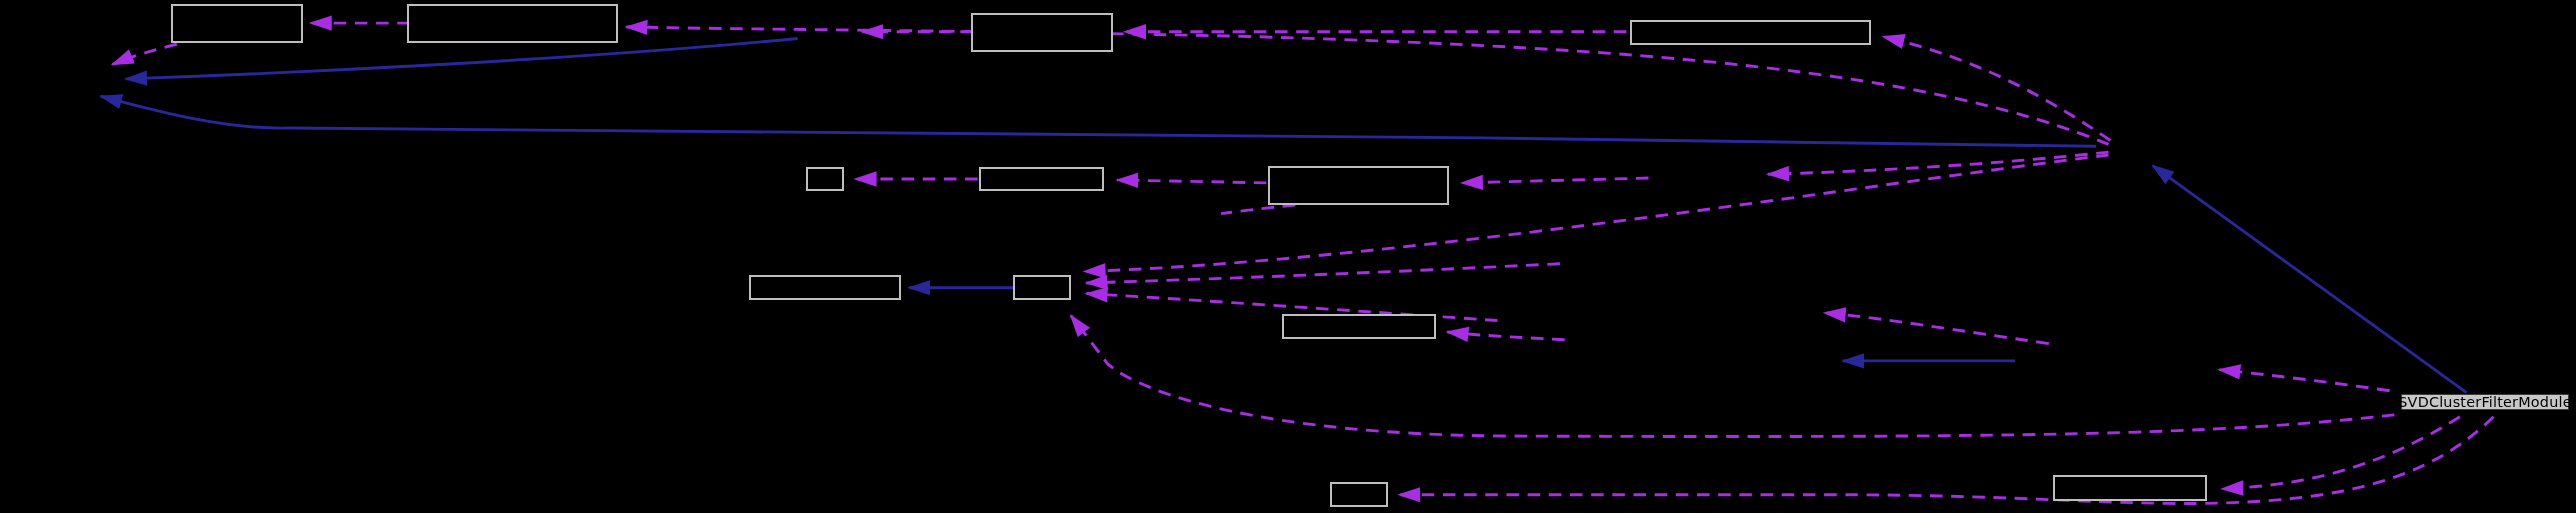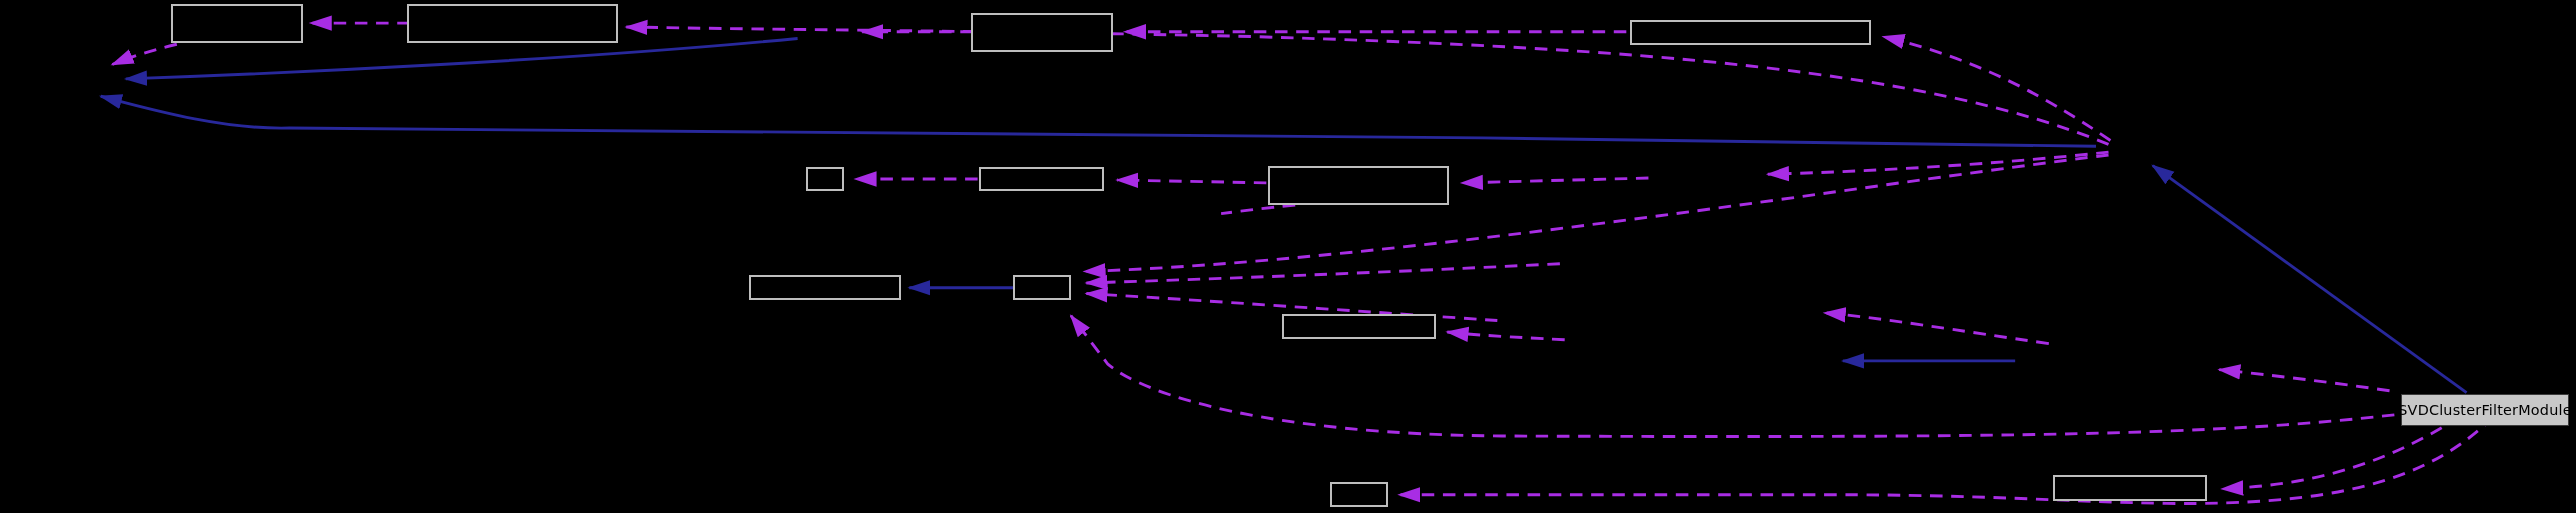--- a/index.html
+++ b/index.html
@@ -59,16 +59,16 @@
       <div class="gnode" style="left: 971px; top: 12.5px; width: 142px; height: 39px; background: rgb(0, 0, 0); border-color: rgb(190, 190, 190);"></div>
       <div class="gnode" style="left: 1630px; top: 20px; width: 241px; height: 25px; background: rgb(0, 0, 0); border-color: rgb(190, 190, 190);"></div>
       <div class="gnode" style="left: 806px; top: 167px; width: 38px; height: 24px; background: rgb(0, 0, 0); border-color: rgb(190, 190, 190);"></div>
       <div class="gnode" style="left: 979px; top: 167px; width: 125px; height: 24px; background: rgb(0, 0, 0); border-color: rgb(190, 190, 190);"></div>
       <div class="gnode" style="left: 1268px; top: 166px; width: 181px; height: 39px; background: rgb(0, 0, 0); border-color: rgb(190, 190, 190);"></div>
       <div class="gnode" style="left: 749px; top: 275px; width: 152px; height: 25px; background: rgb(0, 0, 0); border-color: rgb(190, 190, 190);"></div>
       <div class="gnode" style="left: 1013px; top: 275px; width: 58px; height: 25px; background: rgb(0, 0, 0); border-color: rgb(190, 190, 190);"></div>
       <div class="gnode" style="left: 1282px; top: 314px; width: 154px; height: 25px; background: rgb(0, 0, 0); border-color: rgb(190, 190, 190);"></div>
       <div class="gnode" style="left: 1330px; top: 482px; width: 58px; height: 25px; background: rgb(0, 0, 0); border-color: rgb(190, 190, 190);"></div>
       <div class="gnode" style="left: 2053px; top: 475px; width: 154px; height: 26px; background: rgb(0, 0, 0); border-color: rgb(190, 190, 190);"></div>
-      <div class="gnode selected" style="left: 2401px; top: 394px; width: 168px; height: 32px; background: rgb(200, 200, 200); border-color: rgb(60, 60, 60); color: rgb(0, 0, 0);">SVDClusterFilterModule</div>
+      <div class="gnode selected" style="left: 2401px; top: 394px; width: 168px; height: 16px; background: rgb(200, 200, 200); border-color: rgb(60, 60, 60); color: rgb(0, 0, 0);">SVDClusterFilterModule</div>
     </div>
 </div>
 
 
 </body></html>

